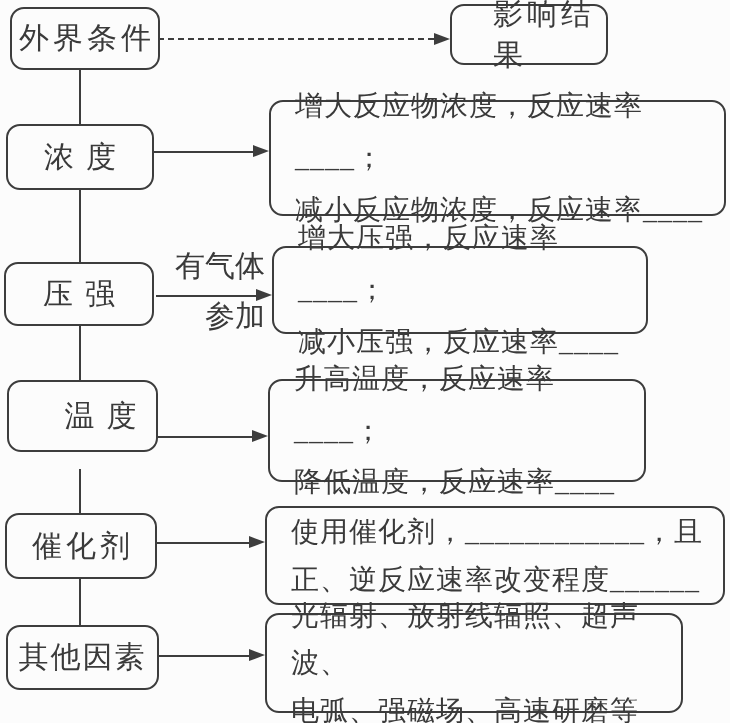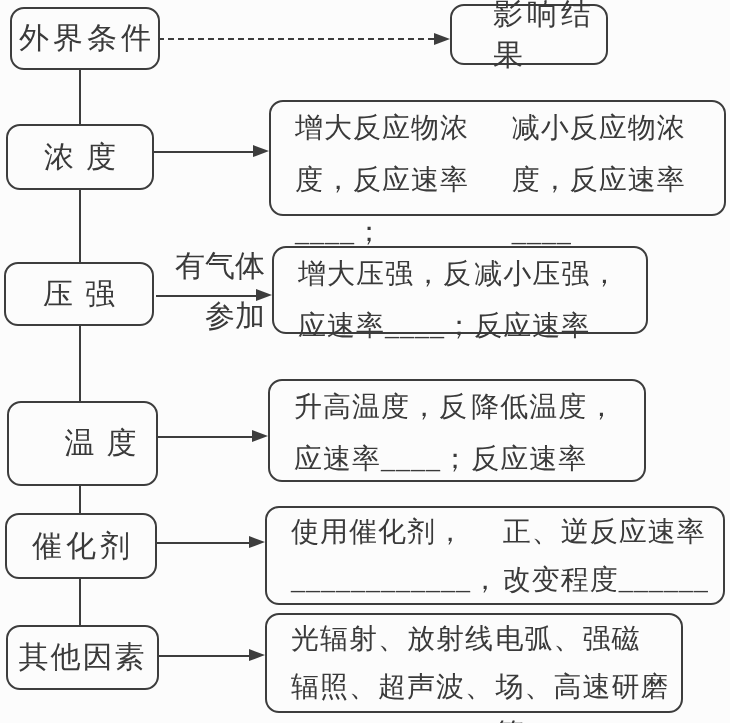--- a/index.html
+++ b/index.html
@@ -22,21 +22,21 @@
     font-size:30px;
     z-index:2;
   }
   .rbox{
     position:absolute;
     border:2px solid #3d3d3d;
     border-radius:14px;
     background:#fcfcfc;
     box-sizing:border-box;
     font-size:28px;
-    display:flex;flex-direction:row;justify-content:center;
+    display:flex;flex-direction:column;justify-content:center;
     padding:0 10px 0 24px;
     line-height:1.85;
     z-index:2;
     letter-spacing:1px;
   }
   .ls12{letter-spacing:12px;padding-left:12px;}
   .ls4{letter-spacing:4px;padding-left:4px;}
   .ls2{letter-spacing:2px;padding-left:0;}
   .vline{position:absolute;width:2px;background:#3d3d3d;left:79px;z-index:1;}
   .arrow{position:absolute;height:0;z-index:1;}
@@ -99,21 +99,21 @@
   <div class="alabel" style="left:160px;top:301px;width:105px;">参加</div>
   <div class="arrow" style="left:156px;top:296px;width:116px;">
     <div class="shaft" style="width:101px;"></div>
     <div class="head" style="left:100px;"></div>
   </div>
   <div class="rbox" style="left:272px;top:246px;width:376px;height:88px;">
     <div>增大压强，反应速率____；</div>
     <div>减小压强，反应速率____</div>
   </div>
 
-  <div class="box ls12" style="left:7px;top:401px;width:151px;height:85px;padding-left:48px;">
+  <div class="box ls12" style="left:7px;top:380px;width:151px;height:72px;padding-left:48px;">
     <span>温度</span>
   </div>
   <div class="arrow" style="left:158px;top:437px;width:110px;">
     <div class="shaft" style="width:95px;"></div>
     <div class="head" style="left:94px;"></div>
   </div>
   <div class="rbox" style="left:268px;top:379px;width:378px;height:103px;">
     <div>升高温度，反应速率____；</div>
     <div>降低温度，反应速率____</div>
   </div>

